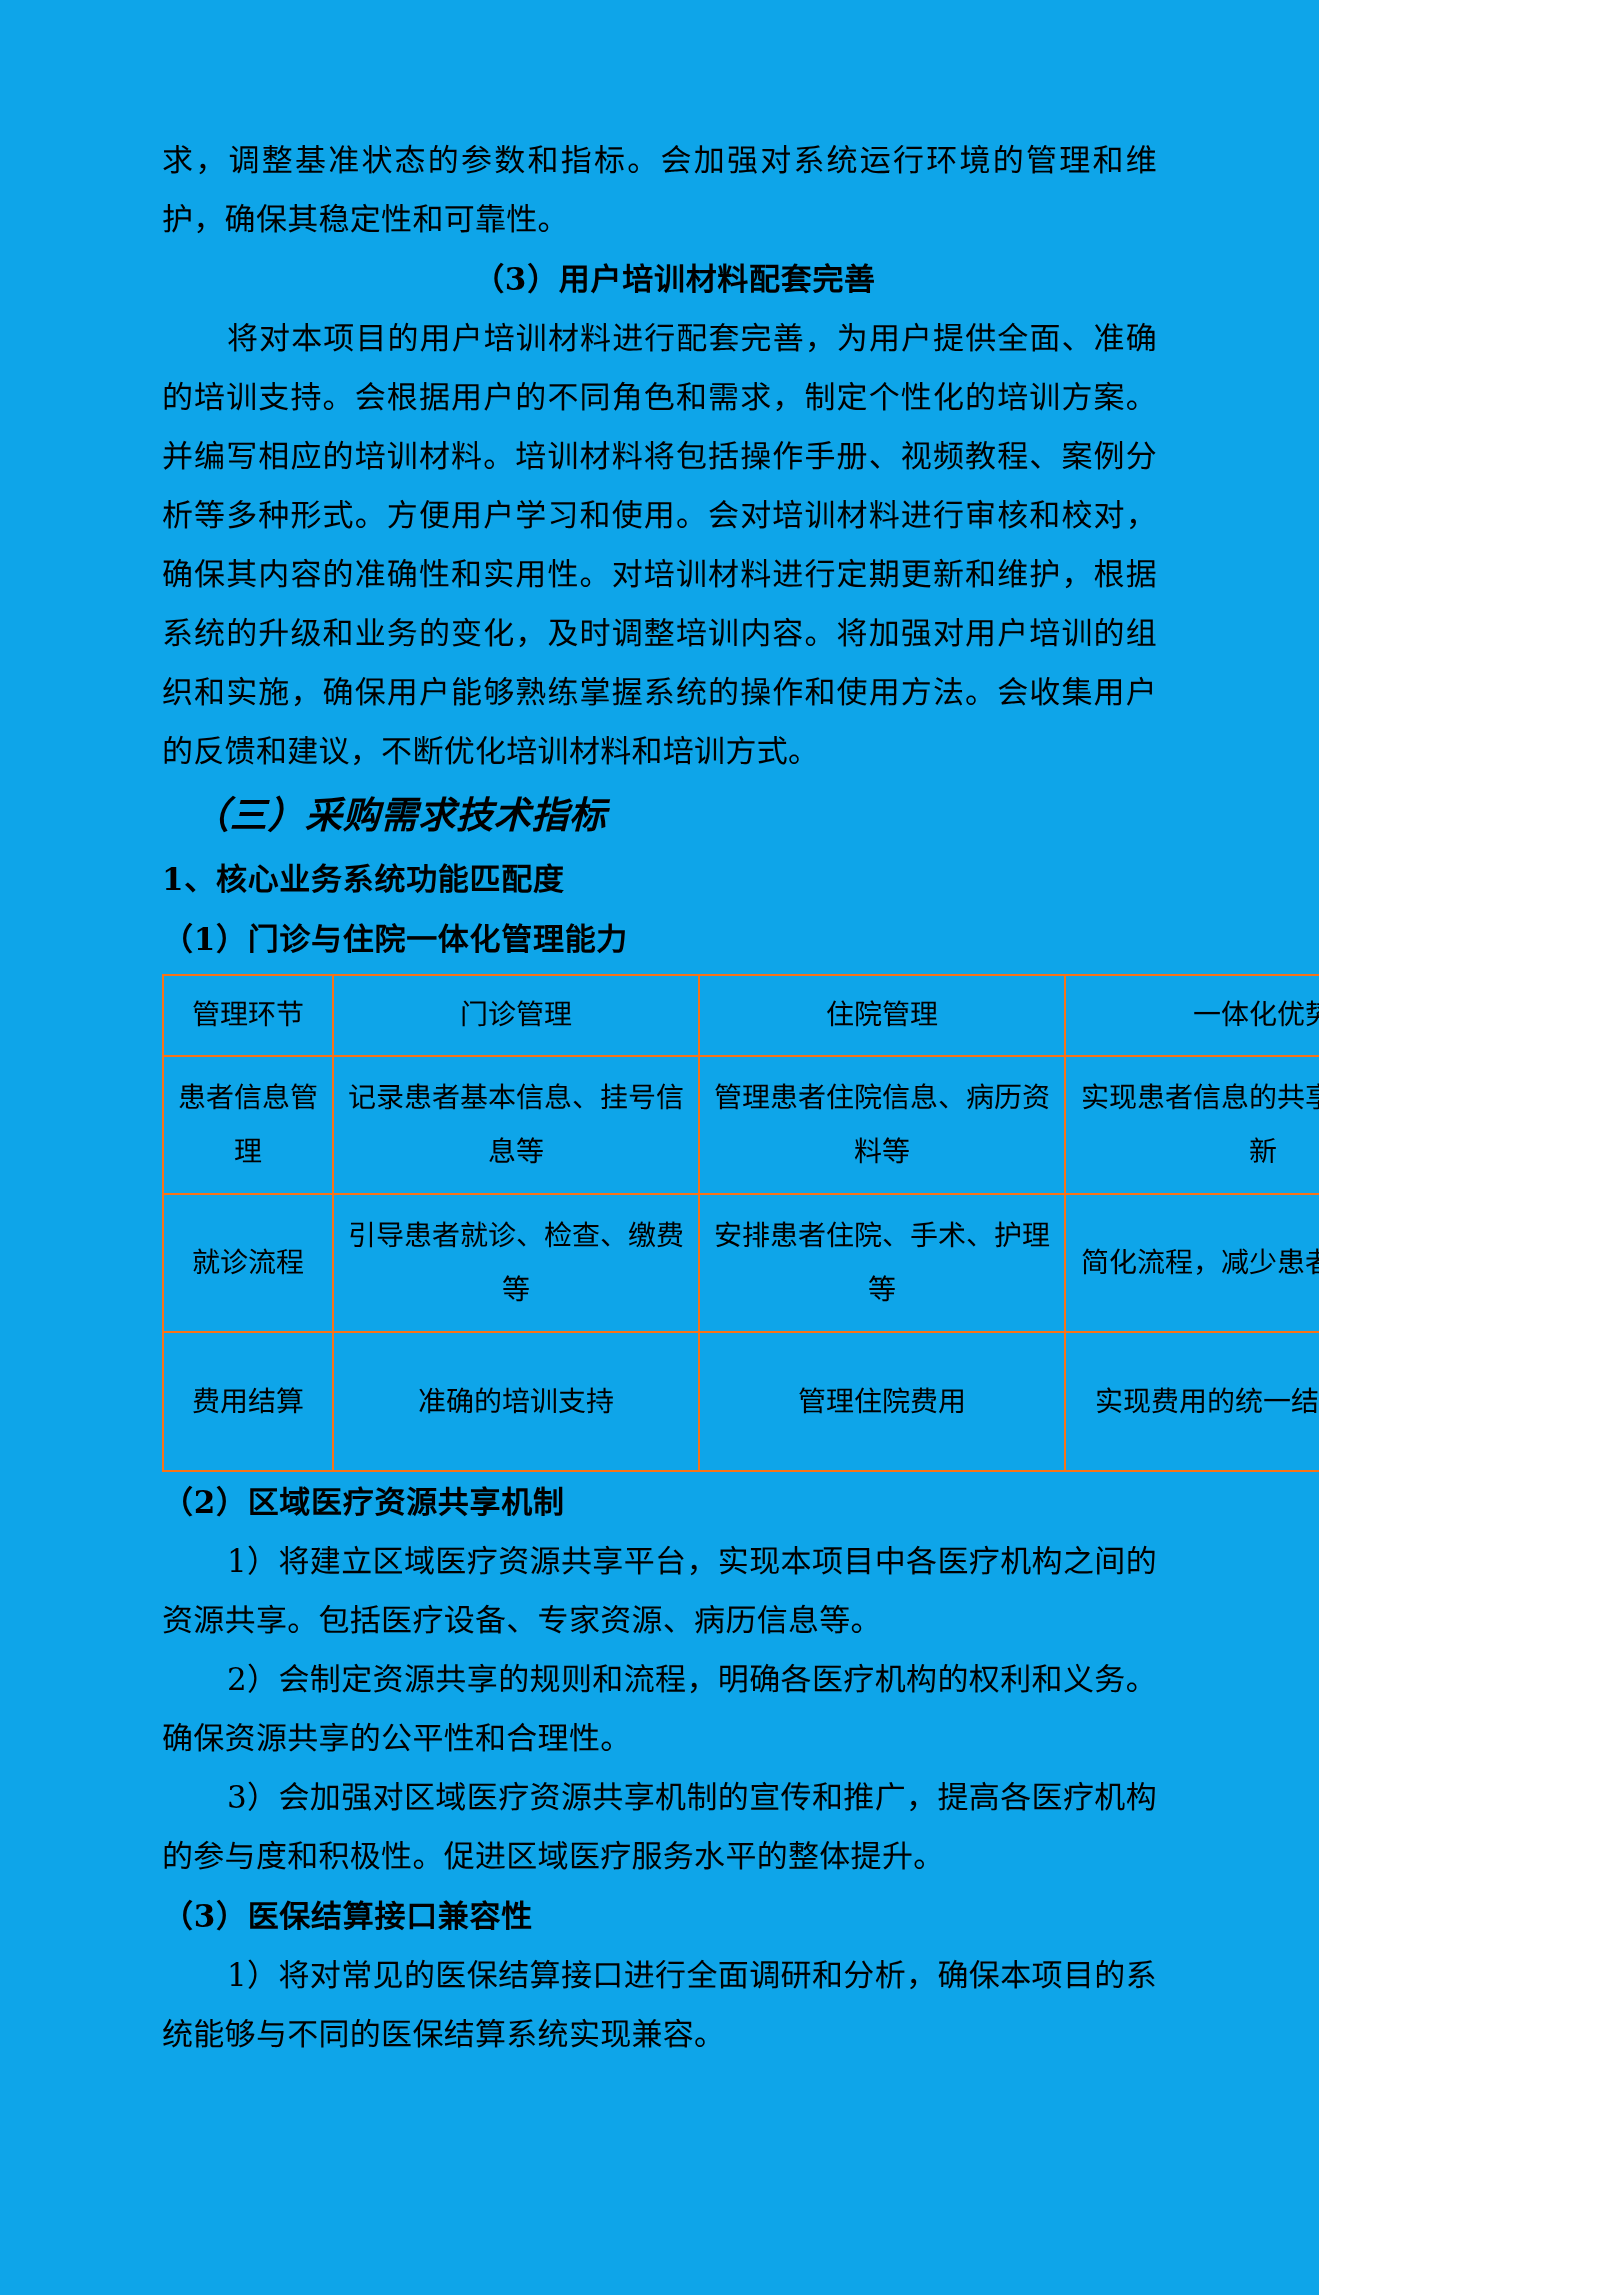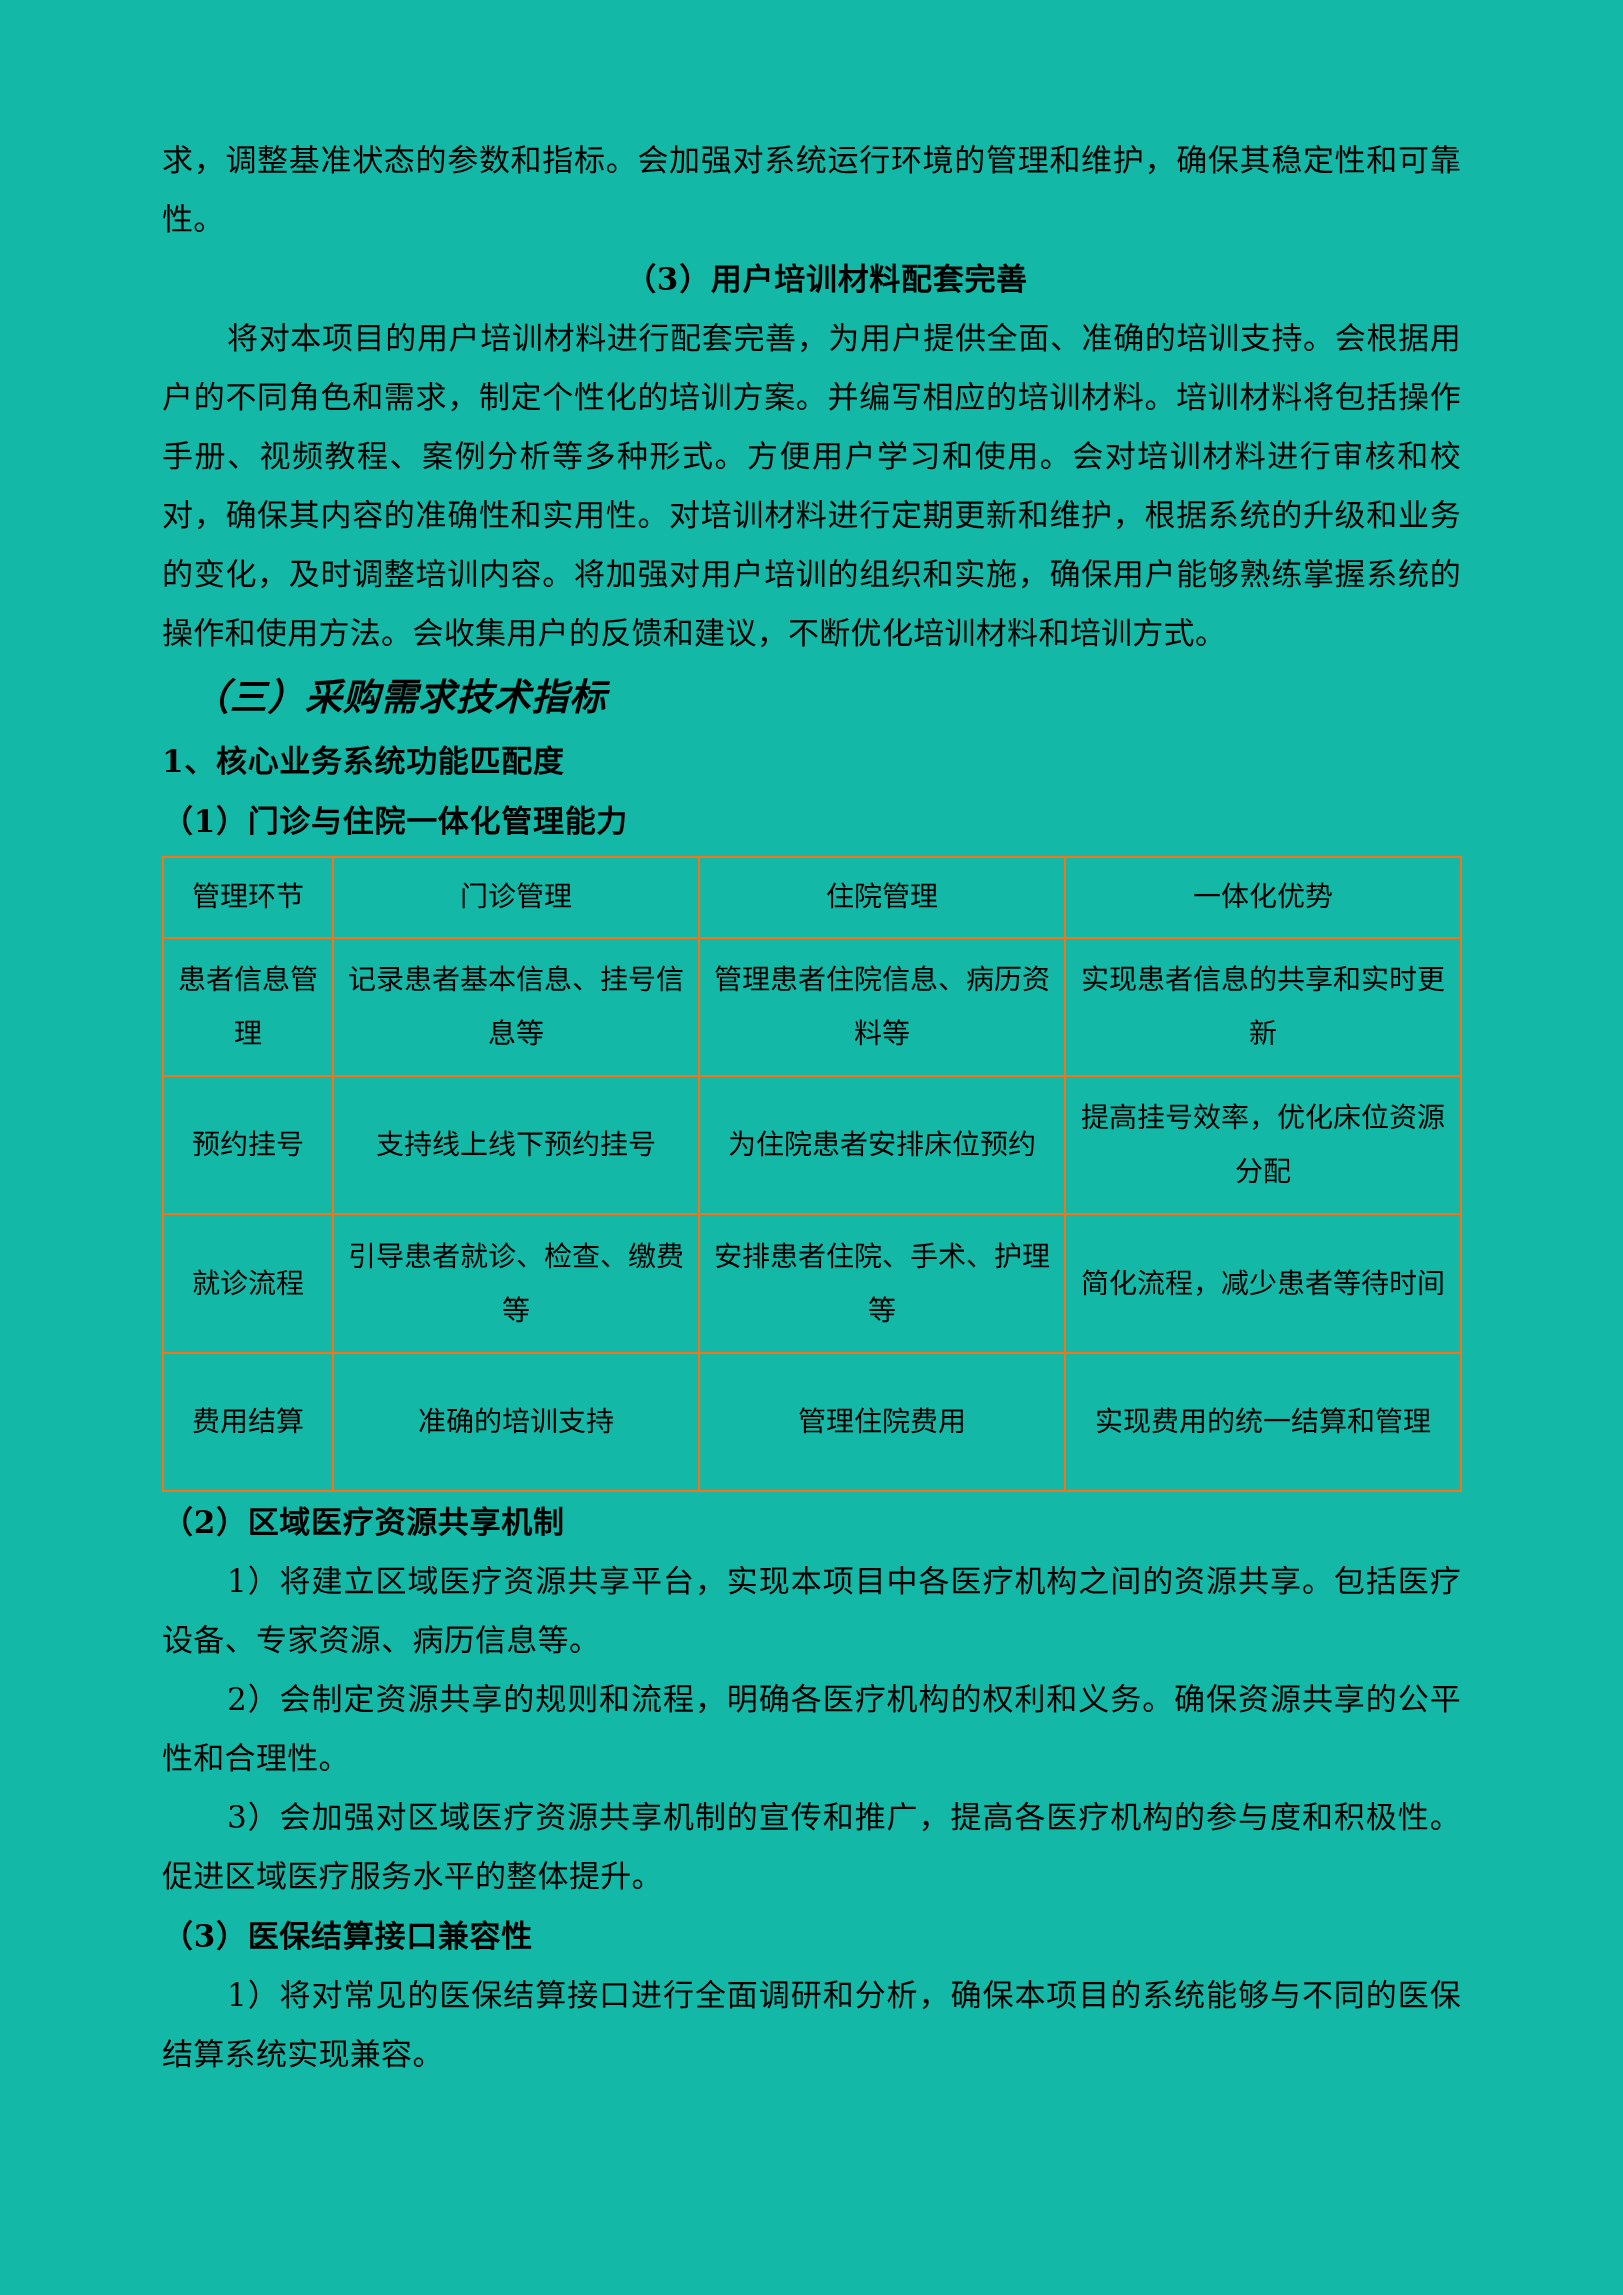--- a/index.html
+++ b/index.html
@@ -6,24 +6,24 @@
   html, body {
     margin: 0;
     padding: 0;
     background: #ffffff;
   }
   body {
     font-family: "DejaVu Serif", "Liberation Serif", serif;
     color: #000000;
   }
   .page {
-    width: 1623px;
+    width: 1319px;
     height: 2295px;
     position: relative;
-    background: #14b8a6;
+    background: #0ea5e9;
     box-sizing: border-box;
     padding: 131px 162px 118px 162px;
     overflow: hidden;
   }
   .body-text {
     font-size: 31px;
     line-height: 59px;
     text-align: justify;
     text-justify: inter-ideograph;
     letter-spacing: 0.3px;
@@ -114,26 +114,20 @@
         <td>住院管理</td>
         <td>一体化优势</td>
       </tr>
       <tr class="tbl-row">
         <td>患者信息管理</td>
         <td>记录患者基本信息、挂号信息等</td>
         <td>管理患者住院信息、病历资料等</td>
         <td>实现患者信息的共享和实时更新</td>
       </tr>
       <tr class="tbl-row">
-        <td>预约挂号</td>
-        <td>支持线上线下预约挂号</td>
-        <td>为住院患者安排床位预约</td>
-        <td>提高挂号效率，优化床位资源分配</td>
-      </tr>
-      <tr class="tbl-row">
         <td>就诊流程</td>
         <td>引导患者就诊、检查、缴费等</td>
         <td>安排患者住院、手术、护理等</td>
         <td>简化流程，减少患者等待时间</td>
       </tr>
       <tr class="tbl-row">
         <td>费用结算</td>
         <td>准确的培训支持</td>
         <td>管理住院费用</td>
         <td>实现费用的统一结算和管理</td>

